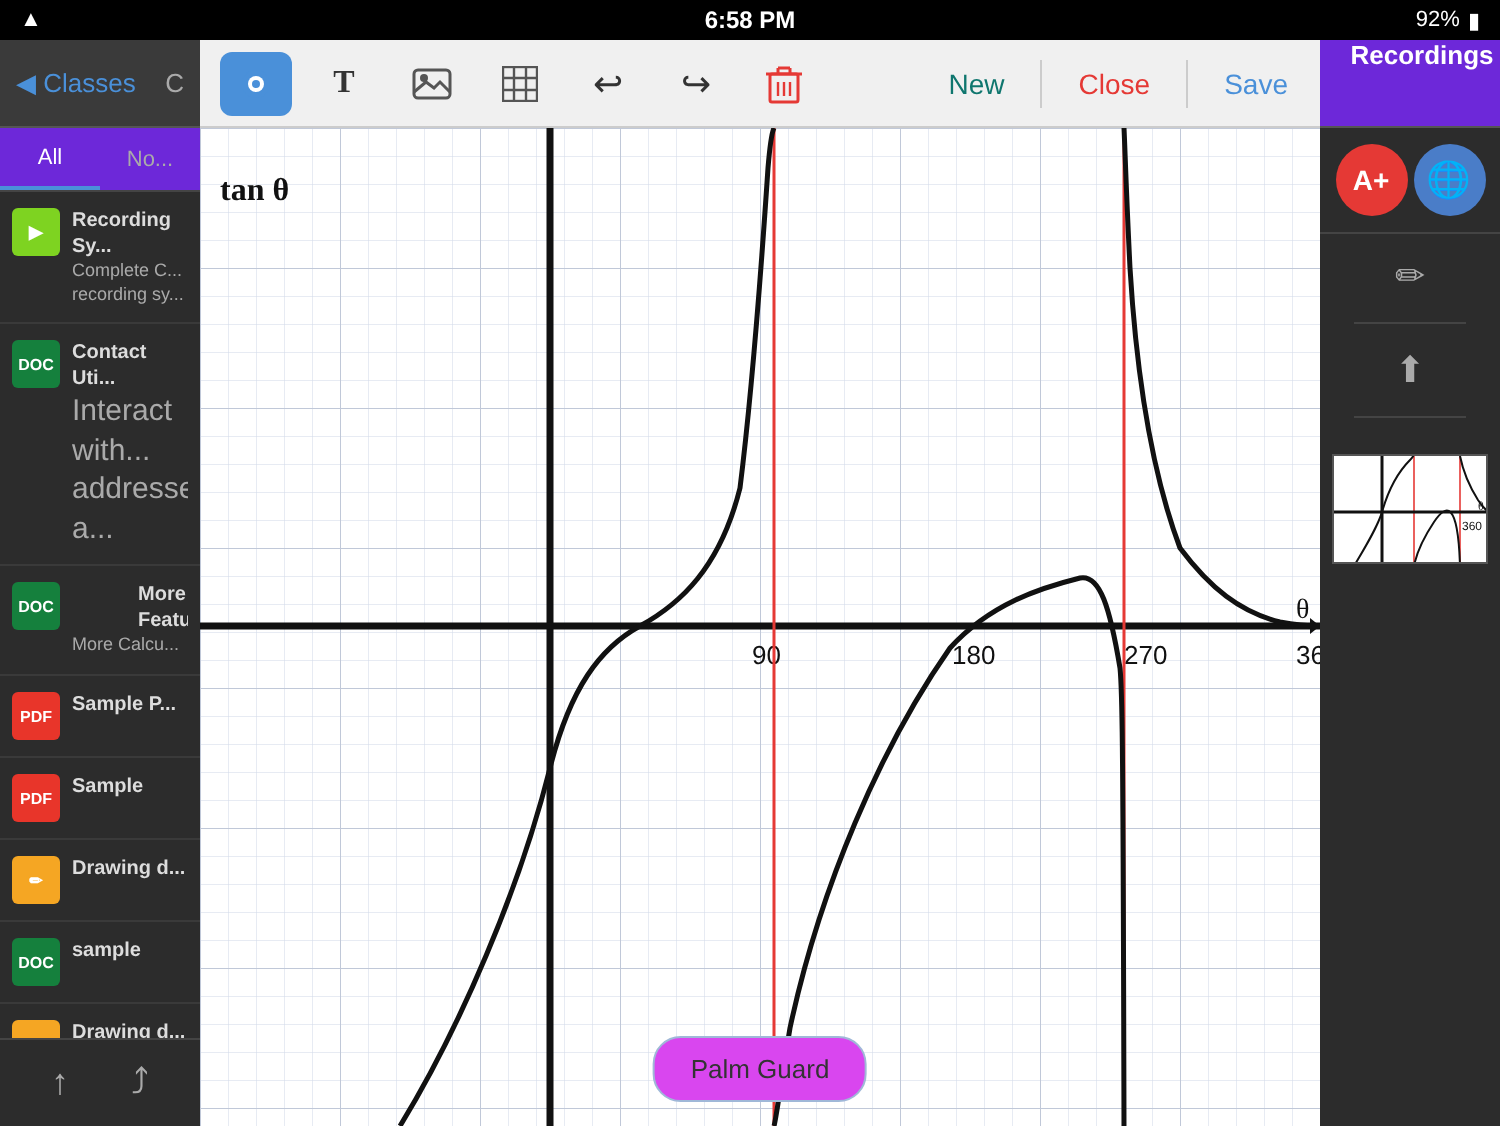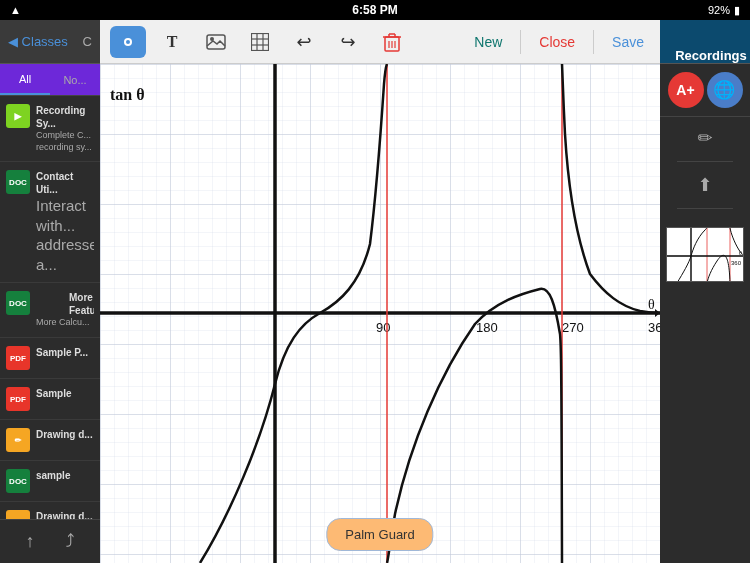--- a/index.html
+++ b/index.html
@@ -174,21 +174,21 @@
       width: 100%;
       height: 100%;
     }
 
     
     .palm-guard {
       position: absolute;
       bottom: 12px;
       left: 50%;
       transform: translateX(-50%);
-      background: #fdba74;
+      background: #d946ef;
       color: #333;
       padding: 8px 18px;
       border-radius: 14px;
       font-size: 13px;
       cursor: pointer;
       border: 1px solid #a0b8d8;
       font-weight: 500;
       z-index: 10;
     }
 
@@ -198,23 +198,23 @@
       height: 543px;
       background: #2c2c2c;
       display: flex;
       flex-direction: column;
       align-items: center;
       flex-shrink: 0;
     }
     .right-header {
       height: 44px;
       width: 100%;
-      background: #0c4a6e;
-      display: flex;
-      align-items: flex-end;
+      background: #6d28d9;
+      display: flex;
+      align-items: flex-start;
       justify-content: center;
       border-bottom: 1px solid #555;
       font-size: 13px;
       color: #fff;
       font-weight: 600;
       padding-left: 12px;
     }
     .right-icons {
       display: flex;
       justify-content: space-around;

